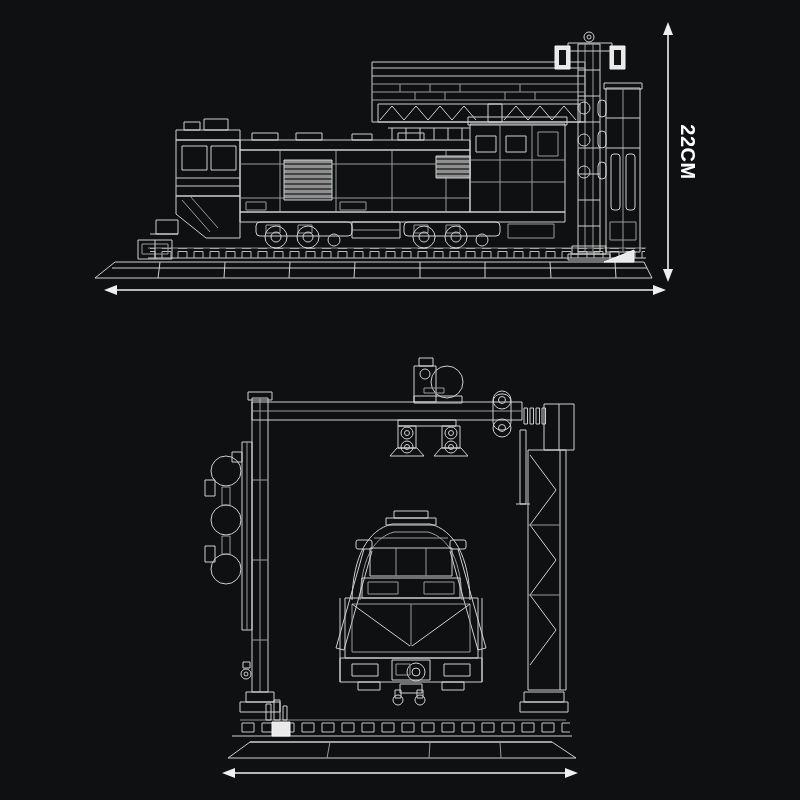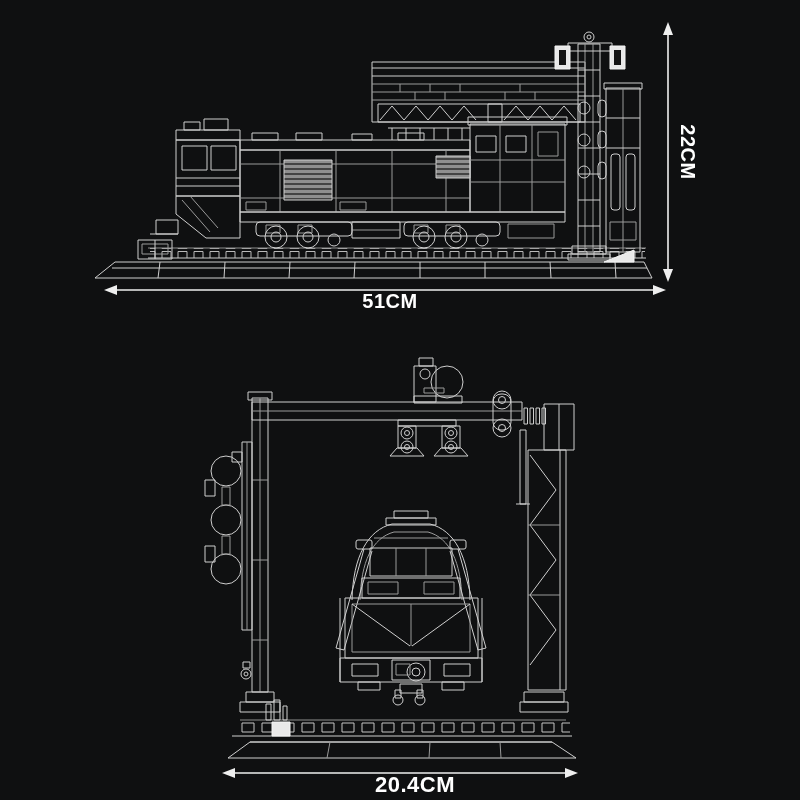--- a/index.html
+++ b/index.html
@@ -366,18 +366,16 @@
     </g>
 
     <g stroke="#efefef">
       <line x1="230" y1="773" x2="570" y2="773" stroke-width="1.6"></line>
       <polygon points="222,773 235,768 235,778" fill="#efefef" stroke="none"></polygon>
       <polygon points="578,773 565,768 565,778" fill="#efefef" stroke="none"></polygon>
     </g>
   </g>
 </svg>
 
-  <div class="dim-label lbl-51">51CM</div>
 
   <div class="dim-label lbl-22">22CM</div>
 
-  <div class="dim-label lbl-204">20.4CM</div>
 </div>
 
 </body></html>

